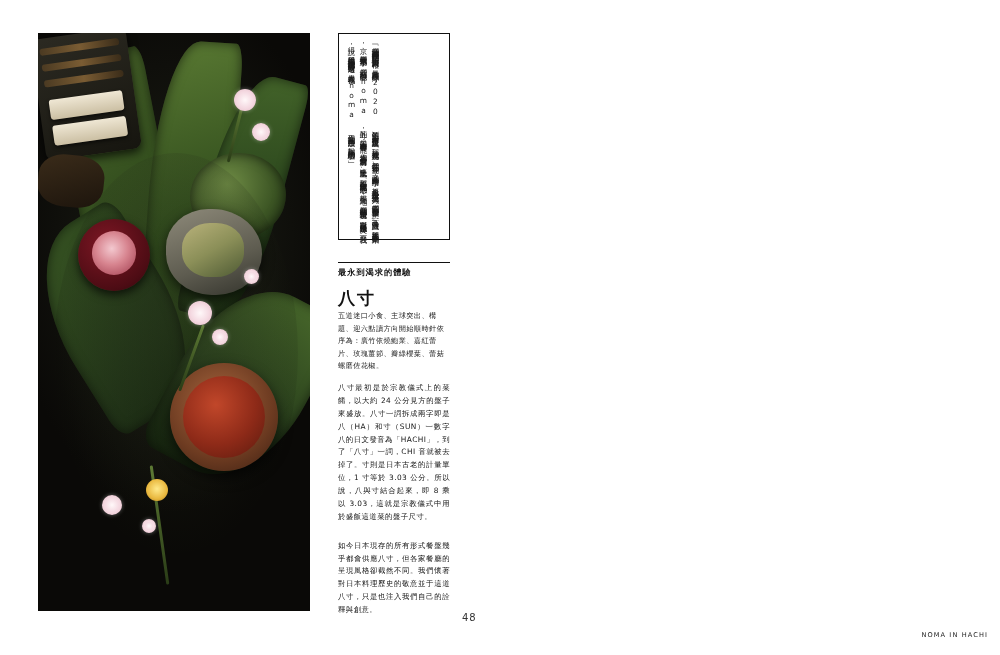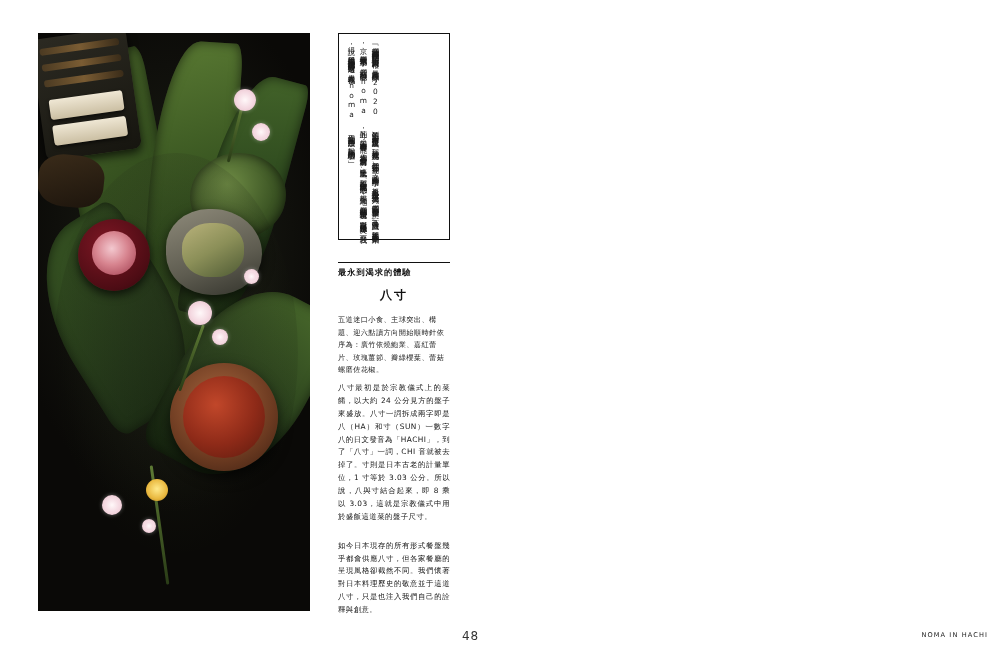--- a/index.html
+++ b/index.html
@@ -214,30 +214,28 @@
   .sec-label {
     font-size: 8.2px;
     font-weight: bold;
     color: #111;
     letter-spacing: 1px;
     border-top: 1px solid #111;
     padding-top: 4px;
     display: block;
   }
   .sec-title {
-    font-size: 12px;
+    font-size: 17px;
     font-weight: bold;
     color: #111;
     letter-spacing: 2px;
     margin-top: 9px;
     display: block;
-    text-align: center;
   }
   .sec-sub {
-    margin-top: 10px;
     font-size: 7.2px;
     line-height: 1.75;
     color: #222;
     letter-spacing: 0.4px;
   }
 
   .body-col {
     position: absolute;
     font-size: 7.4px;
     line-height: 1.74;
@@ -253,22 +251,22 @@
   .indent { text-indent: 14px; }
 
   .col-left-body {
     left: 338px;
     top: 382px;
     width: 112px;
   }
 
   .folio {
     position: absolute;
-    bottom: 12px;
-    font-size: 12px;
+    bottom: 32px;
+    font-size: 10px;
     color: #333;
     letter-spacing: 0.8px;
   }
   .folio-left { left: 462px; }
   .book-title {
     position: absolute;
     bottom: 16px;
     right: 12px;
     font-size: 6.6px;
     letter-spacing: 1.1px;

